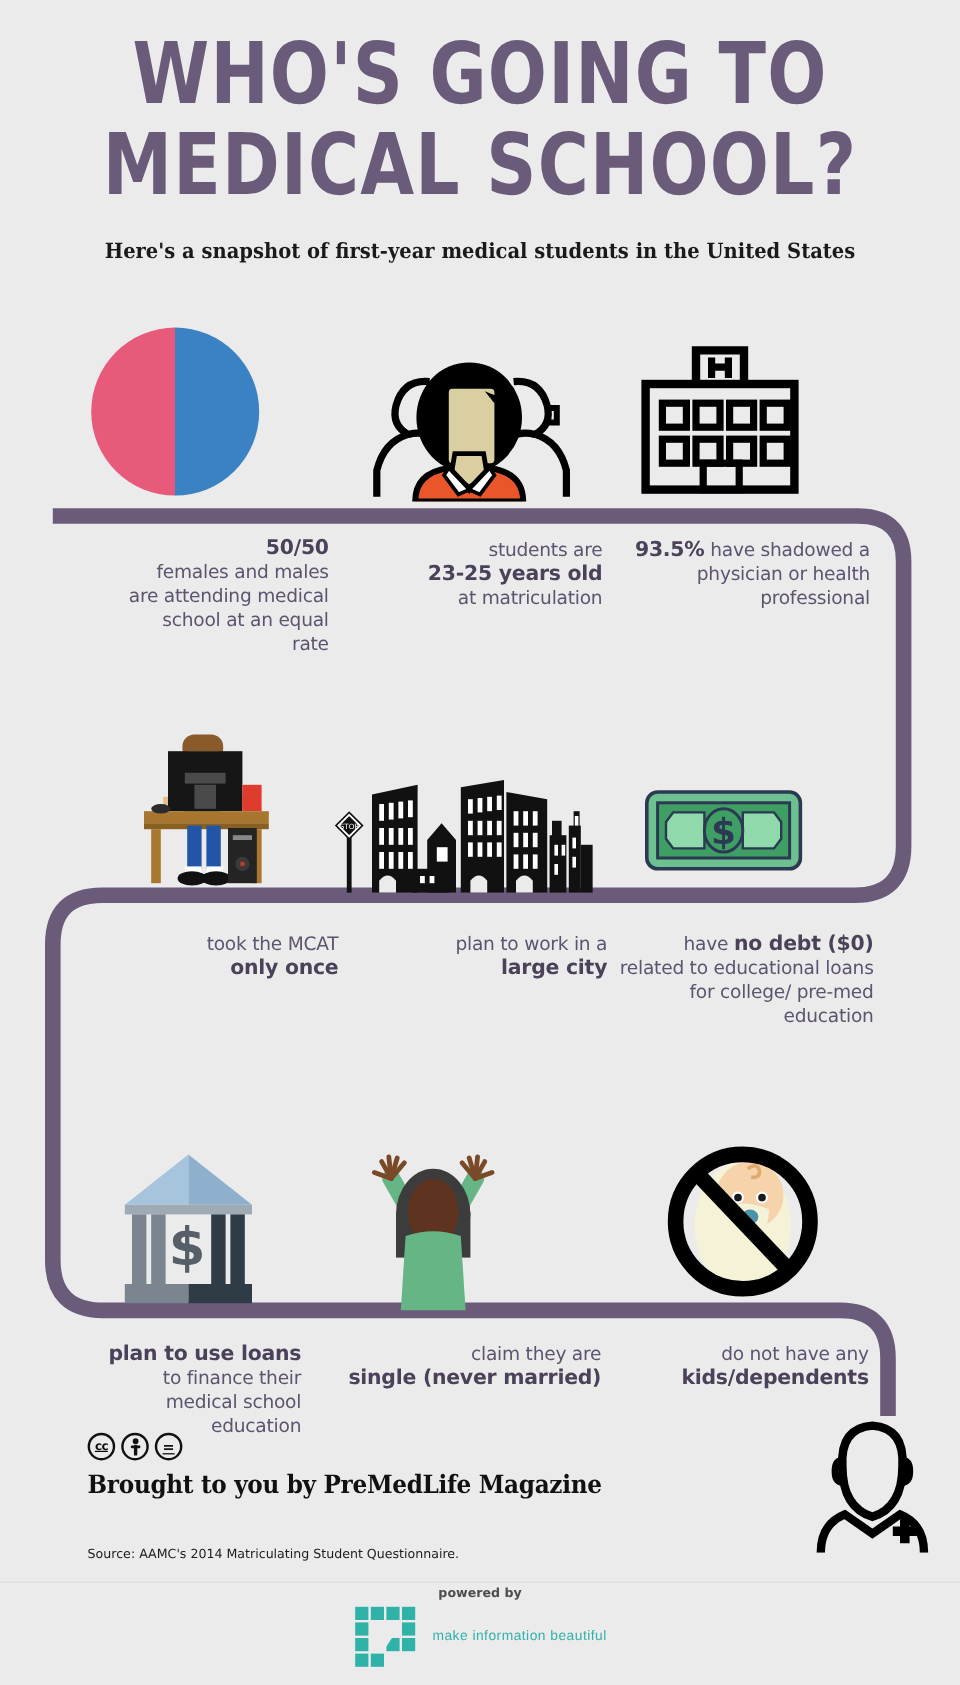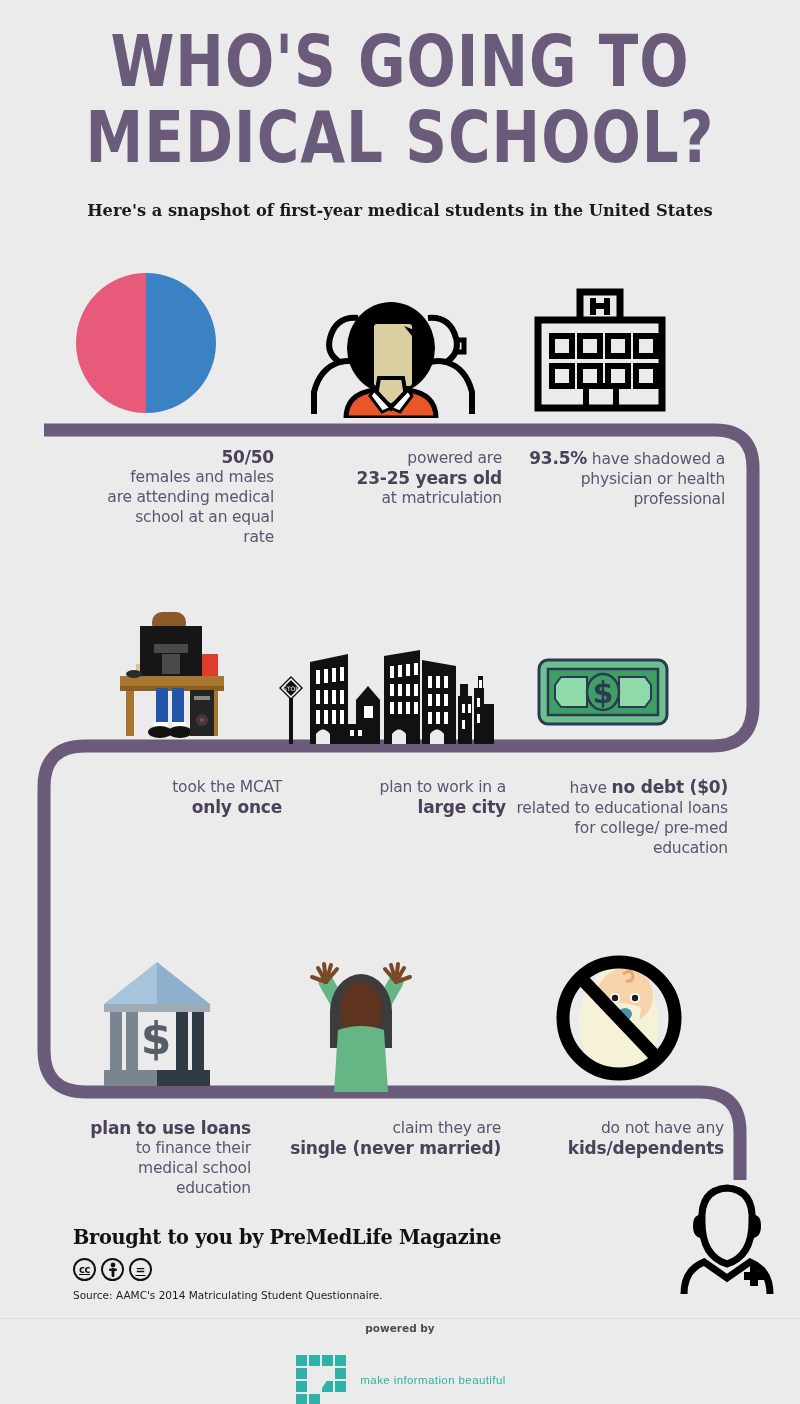--- a/index.html
+++ b/index.html
@@ -47,36 +47,36 @@
     background:linear-gradient(to right,#e85a7a 0 50%, #3b82c4 50% 100%);
   }
 
   
   .brought {
     position:absolute; left:73px; top:1224px;
     font-family:"DejaVu Serif", serif; font-weight:bold;
     font-size:21px; color:#111; letter-spacing:-0.3px;
     transform:scaleX(0.92); transform-origin:left top;
   }
-  .cc-row { position:absolute; left:73px; top:1258px; display:flex; gap:5px;text-decoration:underline; }
+  .cc-row { position:absolute; left:73px; top:1194px; display:flex; gap:5px;text-decoration:underline; }
   .cc { width:23px; height:23px; border:2px solid #111; border-radius:50%;
         display:flex; align-items:center; justify-content:center;
         font-family:"DejaVu Sans", sans-serif; font-weight:bold;
         font-size:12px; color:#111; }
   .cc.cc-main { font-size:10px; letter-spacing:-0.5px; }
   .source {
     position:absolute; left:73px; top:1289px;
     font-family:"DejaVu Sans", sans-serif; font-size:10.5px; color:#1d1d1d;
   }
   .pikto-wrap {
     position:absolute; left:0; top:1322px; width:800px; text-align:center;
   }
   .pikto-powered {
     font-family:"DejaVu Sans", sans-serif; font-weight:bold;
-    font-size:10.5px; color:#4d4d4d; margin-bottom:19px;text-align:center;
+    font-size:10.5px; color:#4d4d4d; margin-bottom:3px;text-align:center;
   }
   .pikto-logo { display:inline-flex; align-items:center; gap:8px; }
   .pikto-name {
     font-family:"DejaVu Sans", sans-serif; font-size:31px; line-height:32px;
     color:#3b4650; letter-spacing:-1px;
   }
   .pikto-name .bold { font-weight:bold; }
   .pikto-tag {
     font-family:Liberation Sans, sans-serif; font-size:11.5px; color:#2fb3a8;
     letter-spacing:0.4px; margin-top:-2px;
@@ -146,21 +146,21 @@
       <rect x="52" y="98" width="30" height="22" fill="none" stroke="#000" stroke-width="6"></rect>
     </svg>
   </div>
 
   <div class="txt" style="left:104px; top:447px; width:170px;">
     <div class="big">50/50</div>
     <div>females and males are attending medical school at an equal rate</div>
   </div>
 
   <div class="txt" style="left:327px; top:448px; width:175px;">
-    <div>powered are</div>
+    <div>students are</div>
     <div class="big">23-25 years old</div>
     <div>at matriculation</div>
   </div>
 
   <div class="txt" style="left:510px; top:448px; width:215px;">
     <span class="big">93.5%</span><span> have shadowed a physician or health professional</span>
   </div>
 
   <div class="cell" style="left:110px; top:608px;">
     <svg width="120" height="132" viewBox="0 0 120 132">

